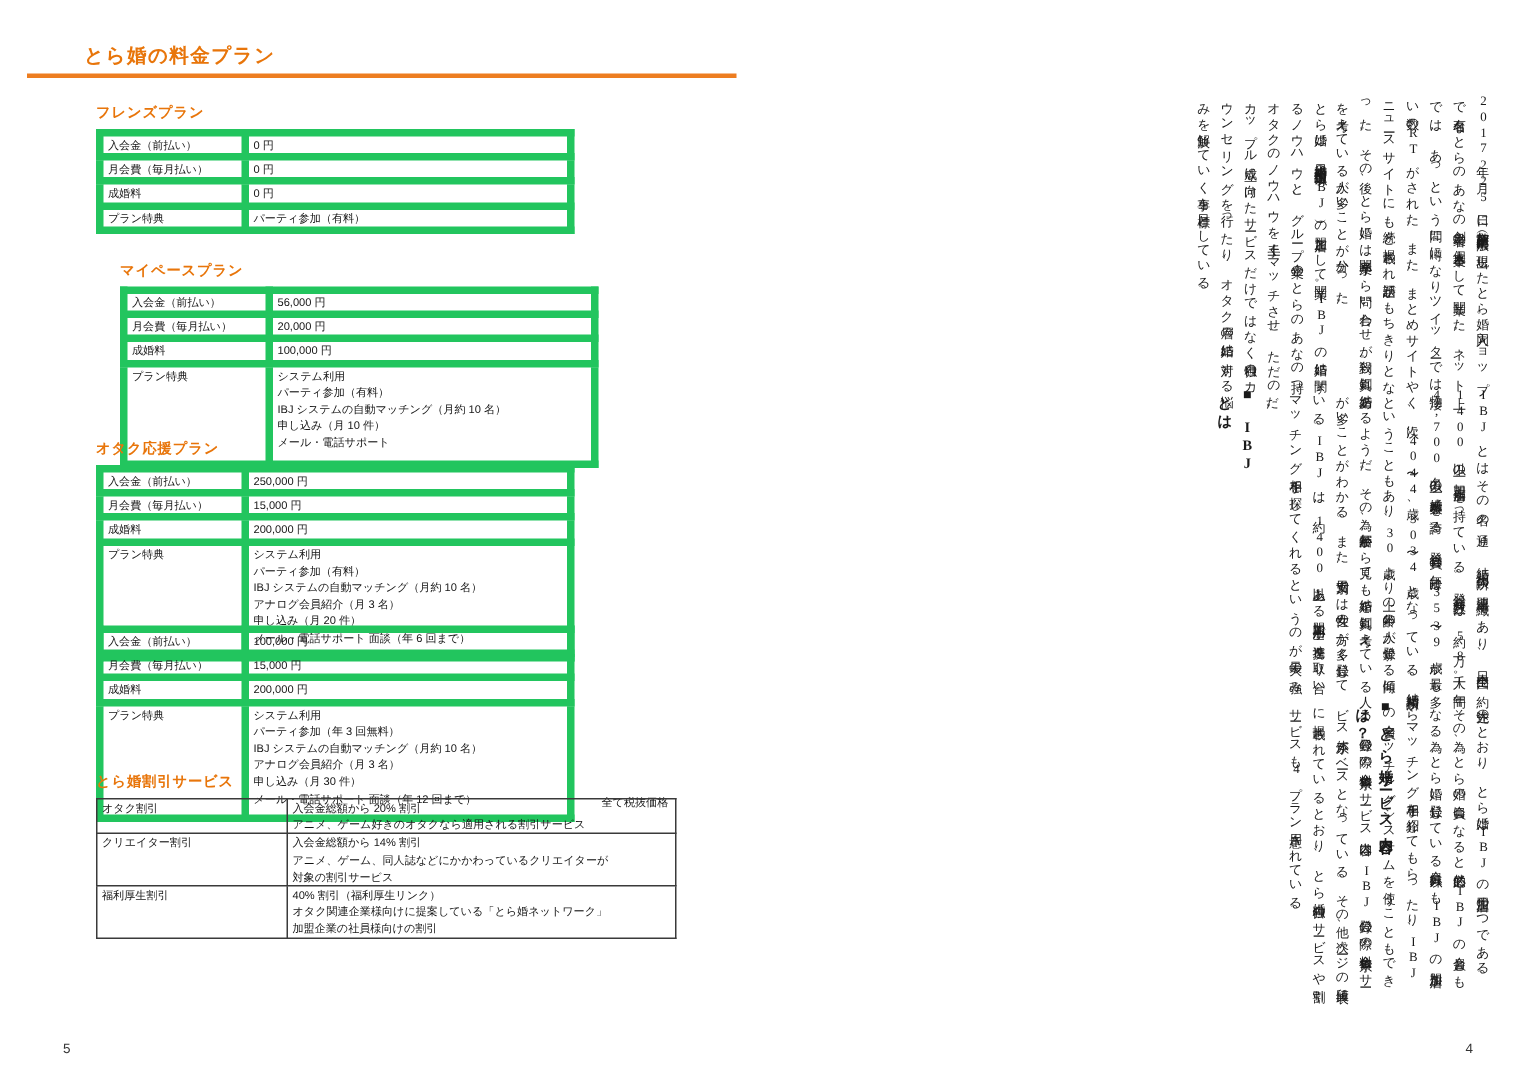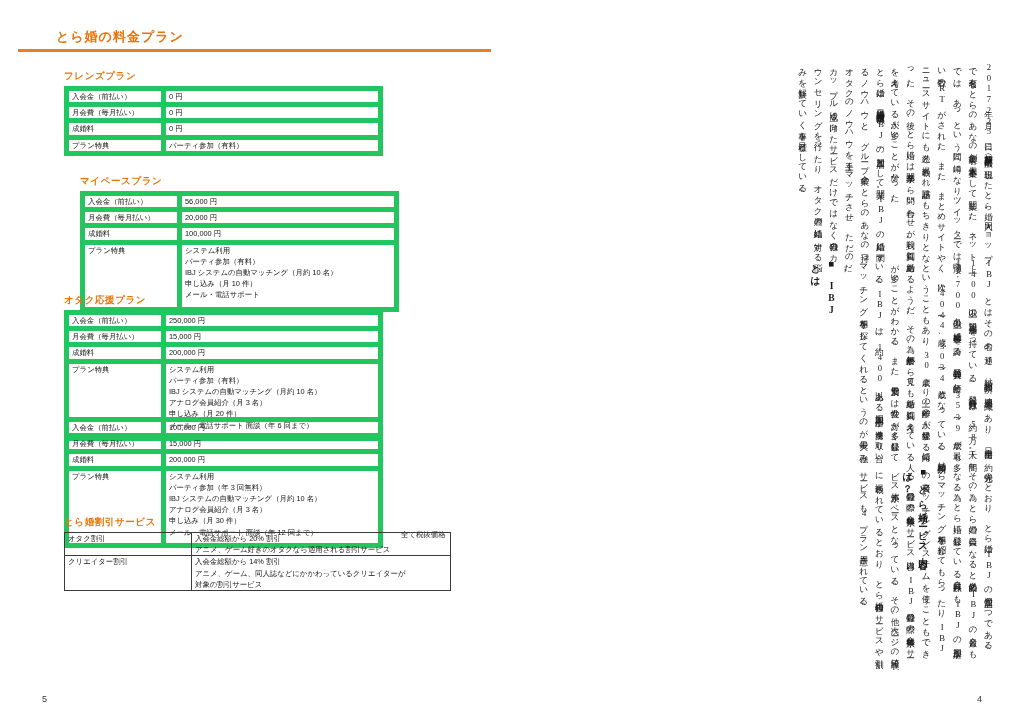--- a/index.html
+++ b/index.html
@@ -268,20 +268,26 @@
           <td class="dlbl">オタク割引</td>
           <td class="dval">入会金総額から 20% 割引
 アニメ、ゲーム好きのオタクなら適用される割引サービス</td>
         </tr>
         <tr>
           <td class="dlbl">クリエイター割引</td>
           <td class="dval">入会金総額から 14% 割引
 アニメ、ゲーム、同人誌などにかかわっているクリエイターが
 対象の割引サービス</td>
         </tr>
+        <tr>
+          <td class="dlbl">福利厚生割引</td>
+          <td class="dval">40% 割引（福利厚生リンク）
+オタク関連企業様向けに提案している「とら婚ネットワーク」
+加盟企業の社員様向けの割引</td>
+        </tr>
       </tbody>
         </table>
     </div>
 
     <div class="page-num page-num-left">5</div>
   </div>
 
   <div class="page page-right">
 
     <div class="vblock" style="right:28px; top:62px; height:196px; width:108px;">2017年2月25日に突如秋葉原（末広町）に出現したとら婚。同人ショップで有名なとらのあなの創業者の個人事業として開業した。ネット上では、あっという間に噂になりツイッターでは物凄い数のRTがされた。また、まとめサイトやニュースサイトにも続々と掲載され話題がもちきりとなった。その後、とら婚には開業早々から問い合わせが殺到。真剣に結婚を考えている人が多いことが分かった。</div>

